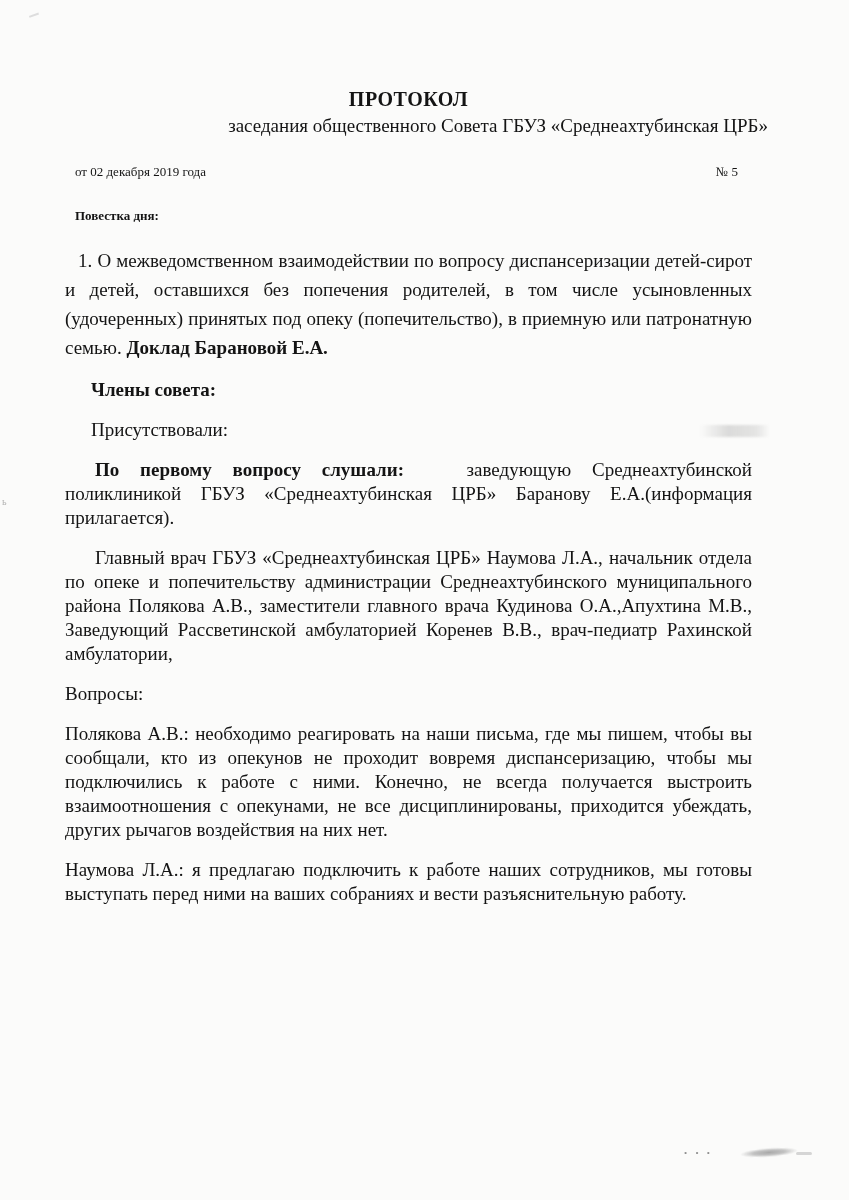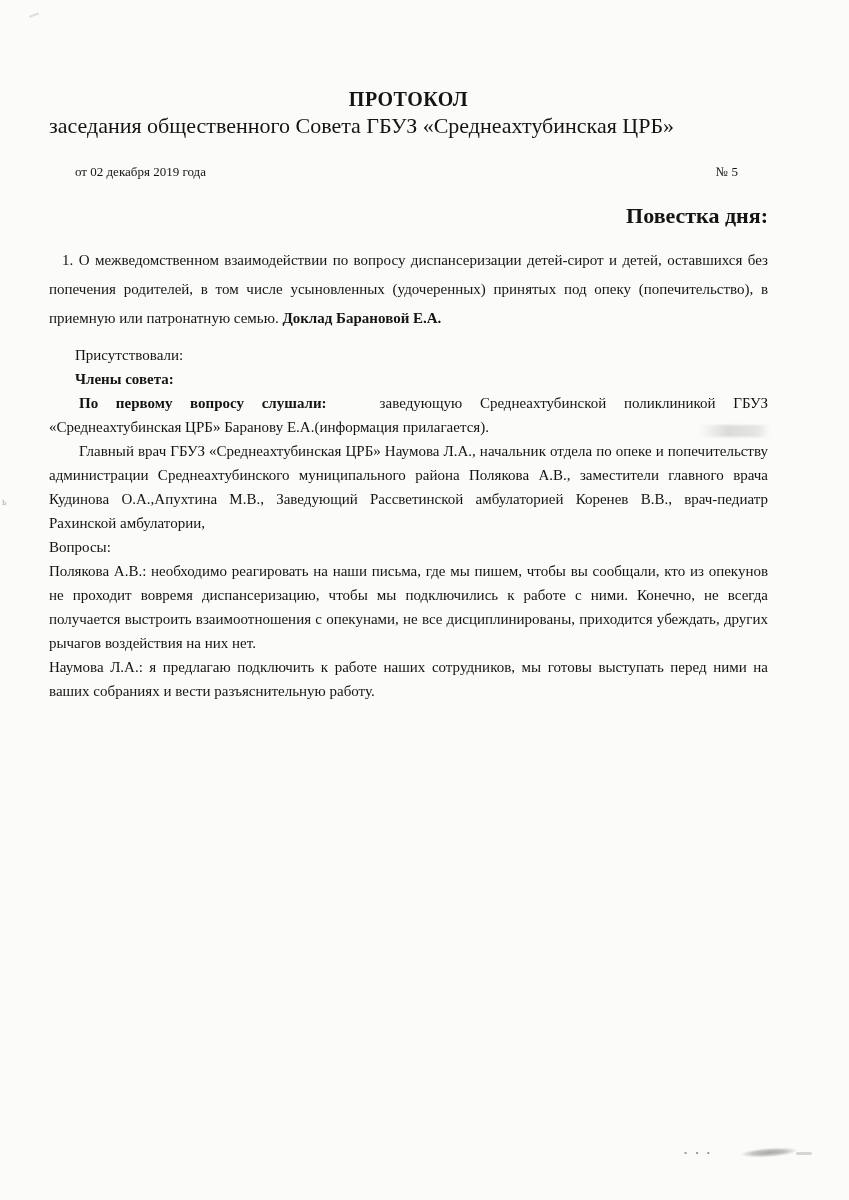--- a/index.html
+++ b/index.html
@@ -15,33 +15,33 @@
   .page{
     position:absolute;inset:0;
     padding:86px 81px 0 49px;
     box-sizing:border-box;
   }
   .title{
     font-size:20px;font-weight:bold;text-align:center;
     line-height:26px;margin:0;letter-spacing:.5px;
   }
   .subtitle{
-    font-size:22px;text-align:left;line-height:28px;margin:0;
+    font-size:19px;text-align:right;line-height:28px;margin:0;
   }
   .date-row{
     display:flex;justify-content:space-between;align-items:baseline;
     font-size:13px;line-height:28px;margin-top:18px;
     padding-left:26px;padding-right:30px;
   }
   .agenda-heading{
-    font-size:22px;font-weight:bold;line-height:28px;
-    margin-top:16px;padding-left:26px;text-align:right;
+    font-size:13px;font-weight:bold;line-height:28px;
+    margin-top:16px;padding-left:26px;
   }
   .para{
-    font-size:15px;line-height:29px;margin:0;
+    font-size:19px;line-height:29px;margin:16px;
     text-align:justify;text-align-last:left;
   }
   .tight{line-height:24px;}
   .mt16{margin-top:16px;}
   .mt13{margin-top:13px;}
   .mt10{margin-top:10px;}
   .ind13{text-indent:13px;}
   .ind26{padding-left:26px;}
   .ind30{text-indent:30px;}
   .ind80{text-indent:80px;}
@@ -87,23 +87,23 @@
   <div class="date-row">
     <span>от 02 декабря 2019 года</span>
     <span>№ 5</span>
   </div>
 
   <div class="agenda-heading">Повестка дня:</div>
 
   <p class="para mt16 ind13"><span>1.</span> <span>О межведомственном взаимодействии  по вопросу диспансеризации детей-сирот и детей, оставшихся без попечения родителей, в том числе усыновленных (удочеренных) принятых под опеку (попечительство), в приемную или патронатную семью.</span> <span class="b">Доклад Барановой Е.А.</span></p>
 
 
+  <div class="para tight ind26 b">Члены совета:</div>
+
   <div class="para tight mt10 ind26">Присутствовали:</div>
-
-  <div class="para tight ind26 b">Члены совета:</div>
 
 
 
   <p class="para tight ind30"><span class="b">По первому вопросу слушали:</span>&nbsp;&nbsp; <span>заведующую Среднеахтубинской поликлиникой  ГБУЗ «Среднеахтубинская ЦРБ» Баранову Е.А.(информация прилагается).</span></p>
 
   <p class="para tight ind30">Главный врач ГБУЗ «Среднеахтубинская ЦРБ» Наумова Л.А., начальник отдела по опеке и попечительству администрации Среднеахтубинского муниципального района Полякова А.В., заместители главного врача Кудинова О.А.,Апухтина М.В., Заведующий Рассветинской амбулаторией Коренев В.В., врач-педиатр Рахинской амбулатории,</p>
 
   <div class="para tight">Вопросы:</div>
 
 

